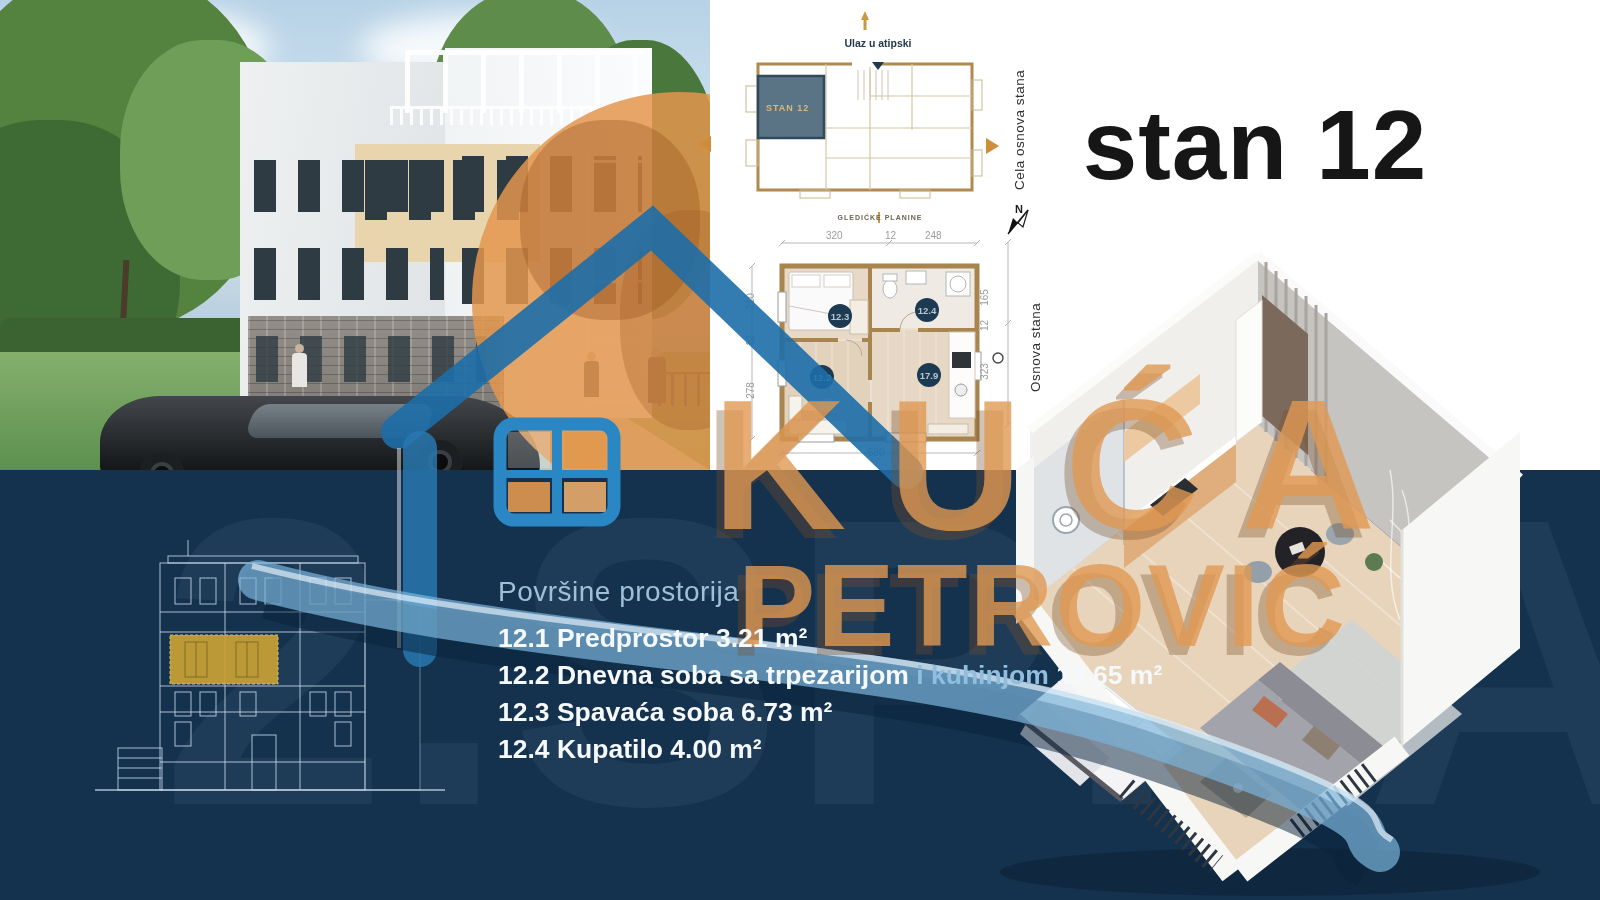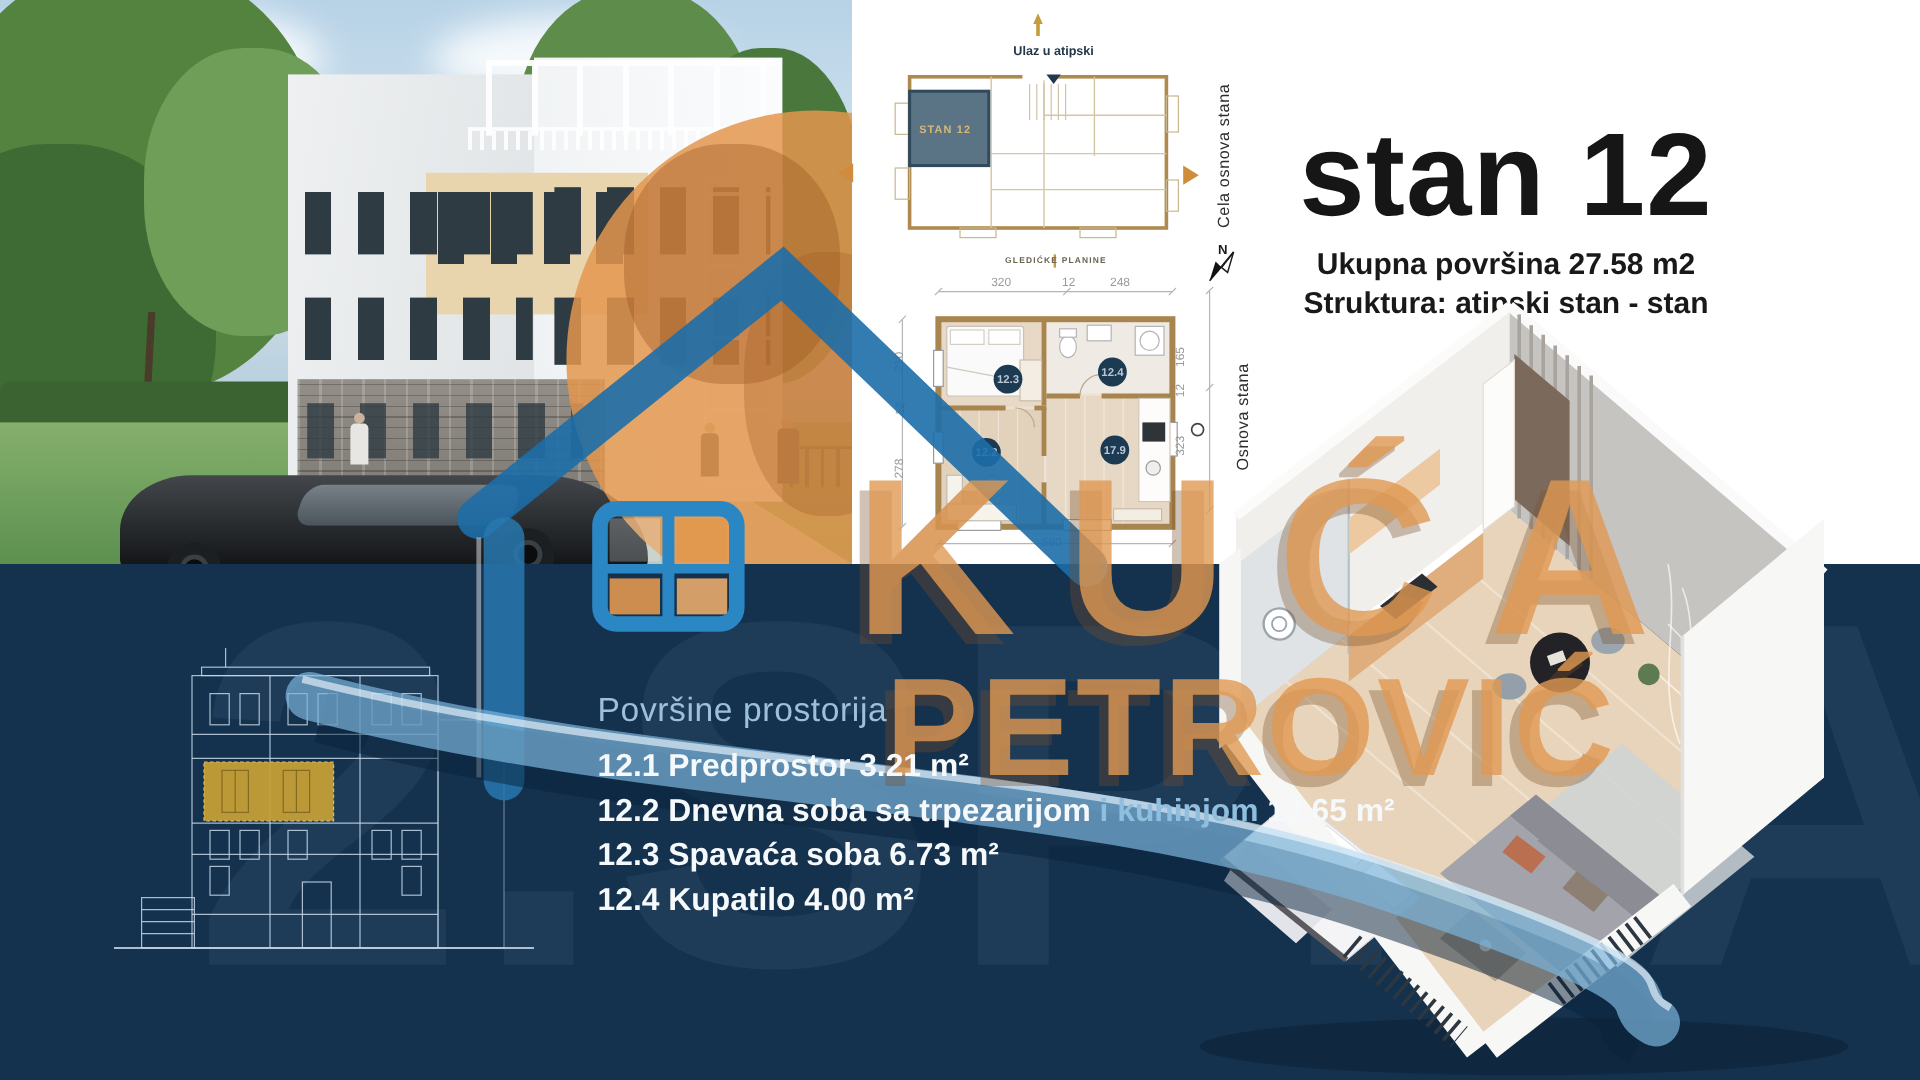--- a/index.html
+++ b/index.html
@@ -288,24 +288,20 @@
 
   <div class="a marker" style="left:828px;top:304px;">12.3</div>
   <div class="a marker" style="left:915px;top:298px;">12.4</div>
   <div class="a marker" style="left:810px;top:365px;">12.2</div>
   <div class="a marker" style="left:917px;top:363px;">17.9</div>
 
   <div class="a vlabel" style="left:1028px;top:302px;height:90px;">Osnova stana</div>
 
   <div class="a title-block">
     <h1>stan 12</h1>
-    <div class="subs">
-      <div>Ukupna površina 27.58 m2</div>
-      <div>Struktura: atipski stan - stan</div>
-    </div>
   </div>
 
   <div class="a sprat">2.SPRAT</div>
 
   <svg class="a" style="left:80px;top:530px;" width="380" height="280" viewBox="80 530 380 280">
     <g stroke="rgba(198,215,233,0.85)" fill="none" stroke-width="1">
       <rect x="160" y="563" width="205" height="227"></rect>
       <line x1="160" y1="612" x2="365" y2="612"></line>
         <line x1="160" y1="632" x2="365" y2="632"></line>
       <line x1="160" y1="686" x2="365" y2="686"></line>

